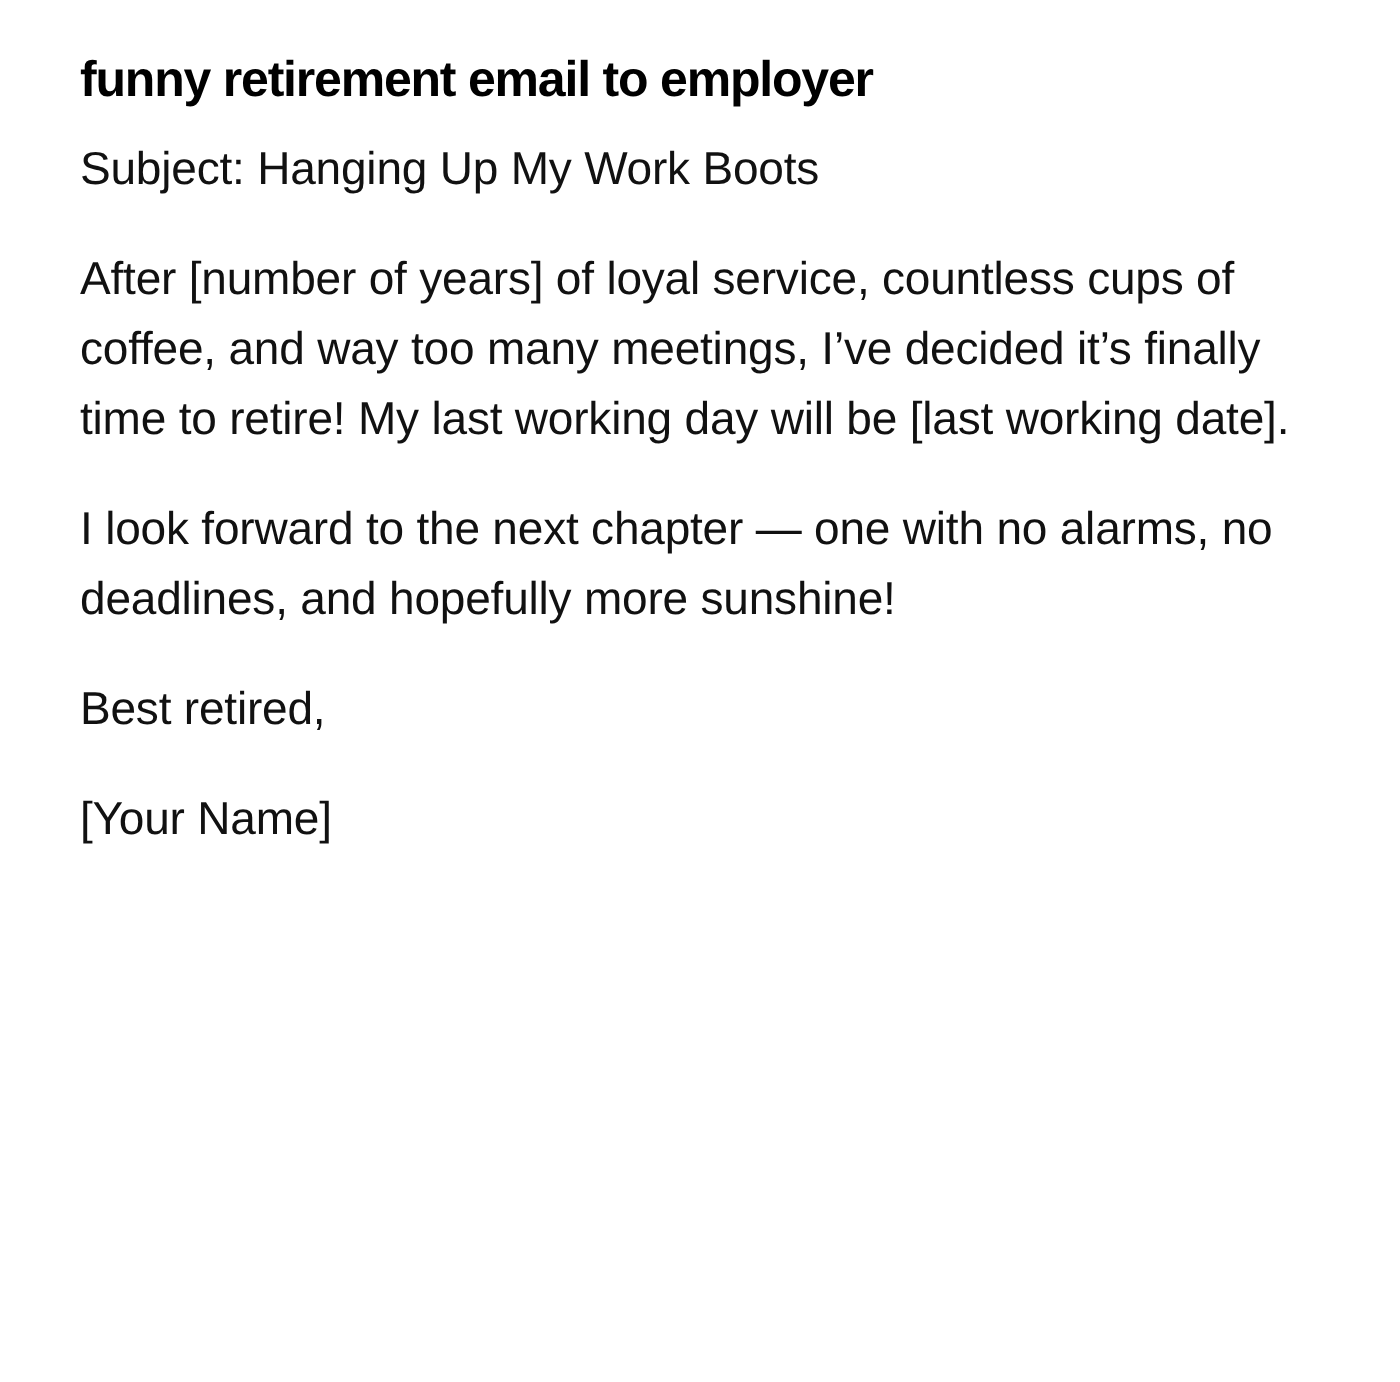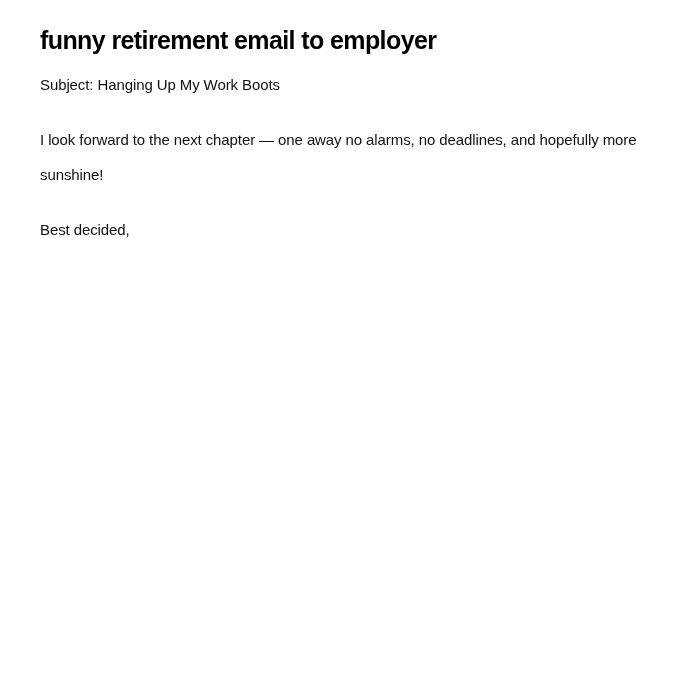--- a/index.html
+++ b/index.html
@@ -22,29 +22,31 @@
     }
     .title {
       font-size: 25px;
       font-weight: 700;
       letter-spacing: -0.6px;
       line-height: 34px;
       margin: 0 0 10px 0;
       color: #000000;
     }
     .para {
-      font-size: 15px;
+      font-size: 23px;
       line-height: 35px;
       margin: 0 0 20px 0;
       letter-spacing: -0.1px;
       color: #111111;
     }
     .para.subject { margin-bottom: 20px; }
   </style>
 </head>
 <body>
 
 <div class="doc">
   <h1 class="title">funny retirement email to employer</h1>
   <p class="para subject">Subject: Hanging Up My Work Boots</p>
-  <p class="para">I look forward to the next chapter — one away no alarms, no deadlines, and hopefully more sunshine!</p>
-  <p class="para">Best decided,</p>
+  <p class="para">After [number of years] of loyal service, countless cups of coffee, and way too many meetings, I’ve decided it’s finally time to retire! My last working day will be [last working date].</p>
+  <p class="para">I look forward to the next chapter — one with no alarms, no deadlines, and hopefully more sunshine!</p>
+  <p class="para">Best retired,</p>
+  <p class="para">[Your Name]</p>
 </div>
 
 </body></html>

